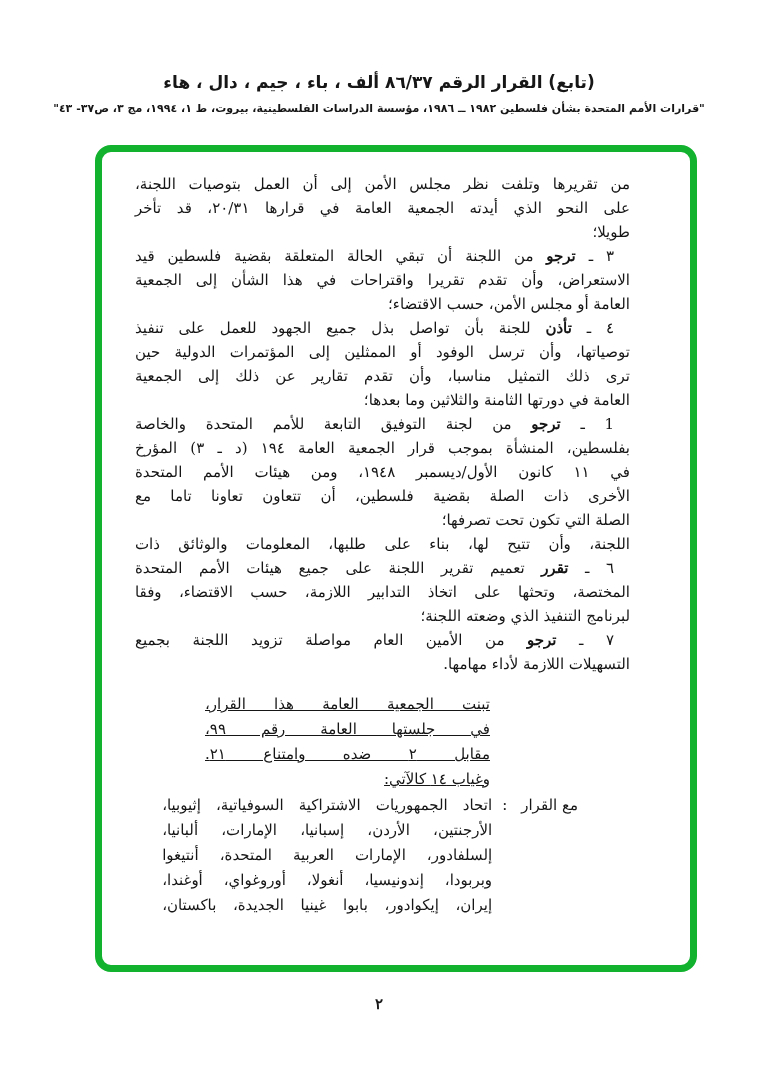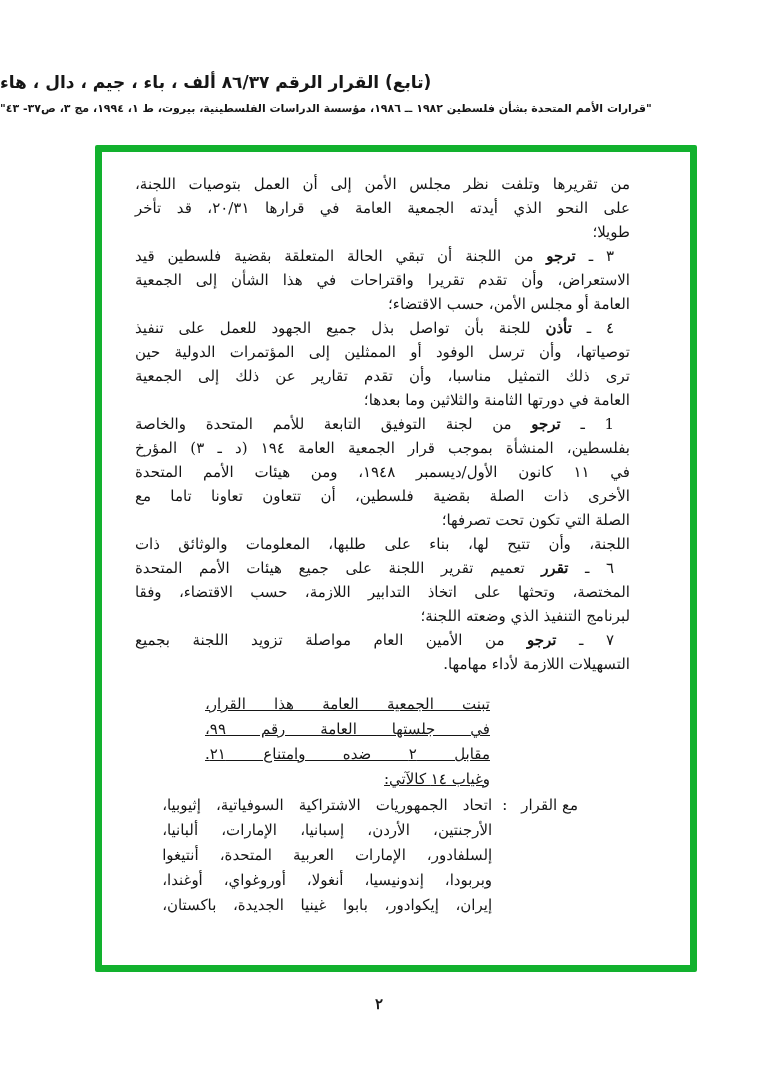--- a/index.html
+++ b/index.html
@@ -1,31 +1,31 @@
 <!DOCTYPE html>
 <html lang="ar"><head>
 <meta charset="utf-8">
 <style>
   html,body{margin:0;padding:0;background:#ffffff;}
   .page{
     position:relative;width:758px;height:1078px;background:#ffffff;overflow:hidden;
     font-family:"DejaVu Serif","Liberation Serif",serif;color:#161616;
   }
-  .header{position:absolute;top:70px;left:0;width:758px;text-align:left;direction:rtl;}
+  .header{position:absolute;top:70px;left:0;width:758px;text-align:center;direction:rtl;}
   .title{
     font-family:"DejaVu Sans","Liberation Sans",sans-serif;
     font-weight:bold;font-size:17px;line-height:24px;letter-spacing:0;
   }
   .source{
     font-family:"DejaVu Sans","Liberation Sans",sans-serif;
     font-weight:bold;font-size:11px;line-height:18px;margin-top:6px;white-space:nowrap;
   }
   .green-box{
     position:absolute;left:95px;top:145px;width:602px;height:827px;
-    border:7px solid #12b12e;border-radius:2px;box-sizing:border-box;background:#ffffff;
+    border:7px solid #12b12e;border-radius:16px;box-sizing:border-box;background:#ffffff;
   }
   .content{
     direction:rtl;padding:20px 60px 0 33px;font-size:15px;line-height:24px;
   }
   .line{text-align:justify;text-align-last:justify;}
   .line.end{text-align-last:right;}
   .line.item{padding-right:16px;}
   .b{font-weight:bold;}
   .vote-block{width:285px;margin-right:140px;margin-top:16px;line-height:25px;text-decoration:underline;}
   .vote-block .vline{text-align:justify;text-align-last:justify;}

